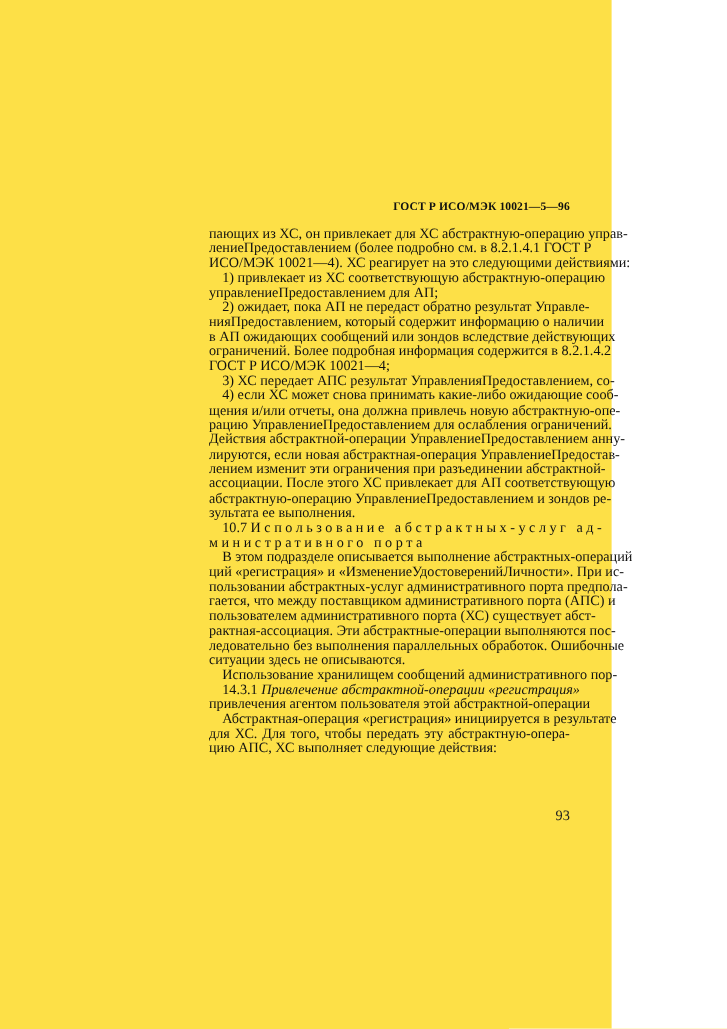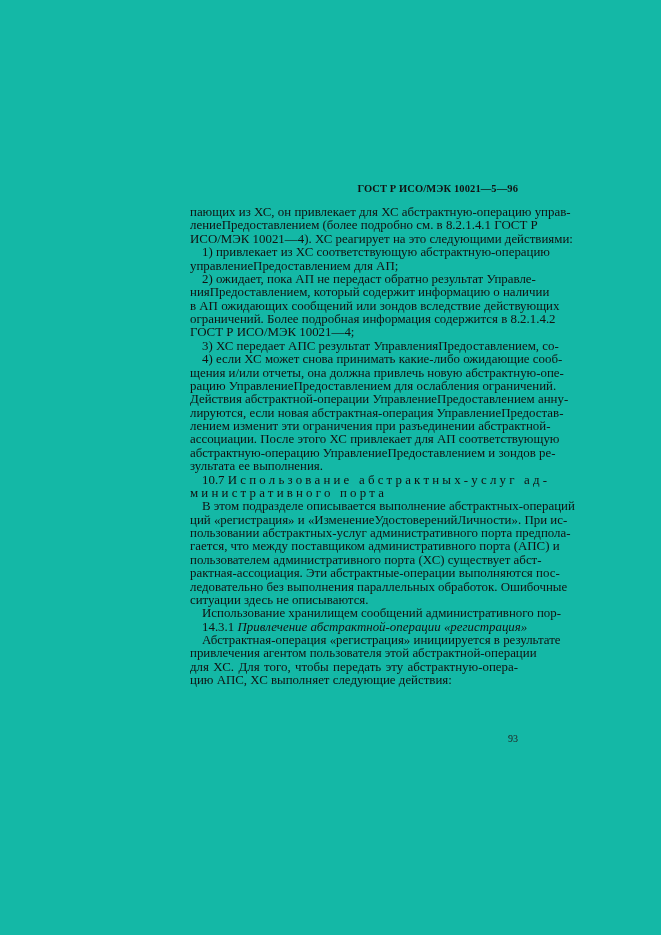--- a/index.html
+++ b/index.html
@@ -1,35 +1,35 @@
 <!DOCTYPE html>
 <html><head>
 <meta charset="utf-8">
 <style>
   html, body { margin: 0; padding: 0; background: #ffffff; }
   body { width: 661px; height: 935px; position: relative; overflow: hidden; }
-  .page { position: absolute; left: 0; top: 0; width: 661px; height: 935px; background: #14b8a6; }
+  .page { position: absolute; left: 0; top: 0; width: 556px; height: 935px; background: #fde047; }
   .header {
     position: absolute; left: 342px; top: 183px; width: 176px;
     text-align: right; font-family: "Liberation Serif", serif;
     font-weight: bold; font-size: 10.5px; color: #111; letter-spacing: 0.1px;
   }
   .body-text {
     position: absolute; left: 149px; top: 206px; width: 369px;
     font-family: "Liberation Serif", serif; font-size: 12.9px;
     line-height: 13.38px; color: #111;
   }
   .line { display: block; white-space: nowrap; text-align: justify; text-align-last: justify; height: 13.38px; overflow: visible; margin-left: 41px; }
   .line.last { text-align-last: left; }
   .line.indent { padding-left: 12px; }
   .spaced { letter-spacing: 3.2px; }
   .ital { font-style: italic; }
   .pagenum {
     position: absolute; left: 490px; top: 733px; width: 28px; text-align: right;
-    font-family: "Liberation Serif", serif; font-size: 10px; color: #222;
+    font-family: "Liberation Serif", serif; font-size: 13px; color: #222;
   }
 </style>
 </head>
 <body>
 
 <div class="page">
   <div class="header">ГОСТ Р ИСО/МЭК 10021—5—96</div>
 
   <div class="body-text">
     <span class="line">пающих из ХС, он привлекает для ХС абстрактную-операцию управ-</span>
@@ -61,20 +61,20 @@
     <span class="line">пользовании абстрактных-услуг административного порта предпола-</span>
     <span class="line">гается, что между поставщиком административного порта (АПС) и</span>
     <span class="line">пользователем административного порта (ХС) существует абст-</span>
     <span class="line">рактная-ассоциация. Эти абстрактные-операции выполняются пос-</span>
     <span class="line">ледовательно без выполнения параллельных обработок. Ошибочные</span>
     <span class="line last">ситуации здесь не описываются.</span>
     <span class="line indent">Использование хранилищем сообщений административного пор-</span>
 
     <span class="line last indent"><span>14.3.1</span> <span class="ital">Привлечение абстрактной-операции «регистрация»</span></span>
 
+    <span class="line">привлечения агентом пользователя этой абстрактной-операции</span>
     <span class="line indent">Абстрактная-операция «регистрация» инициируется в результате</span>
-    <span class="line">привлечения агентом пользователя этой абстрактной-операции</span>
     <span class="line">для ХС. Для того, чтобы передать эту абстрактную-опера-</span>
     <span class="line last">цию АПС, ХС выполняет следующие действия:</span>
   </div>
 
   <div class="pagenum">93</div>
 </div>
 
 </body></html>

